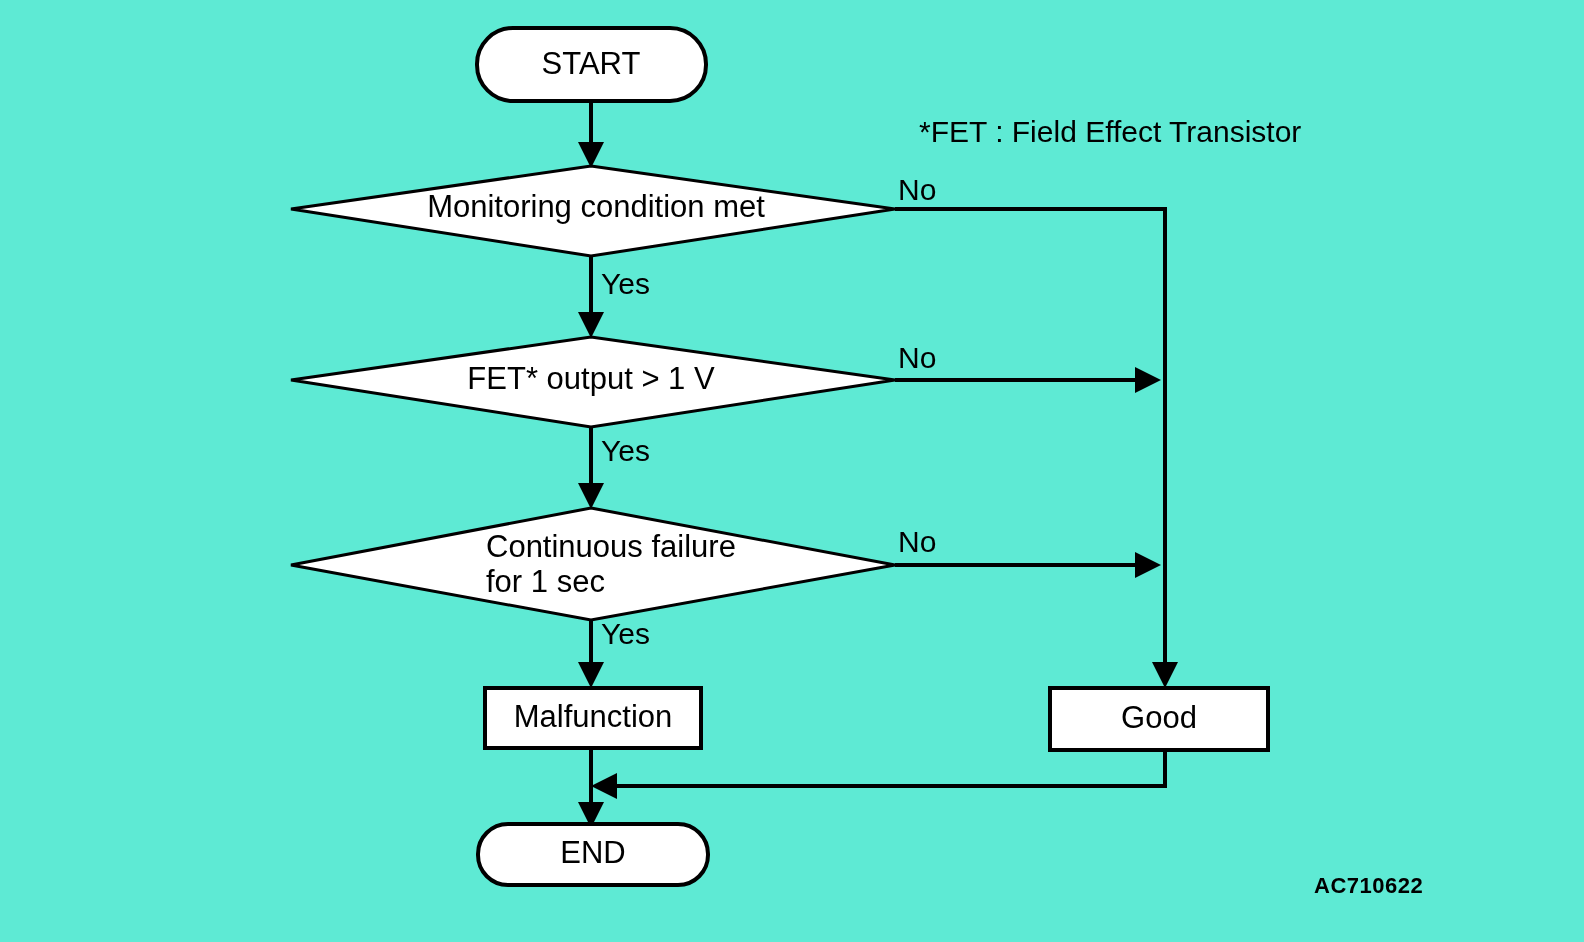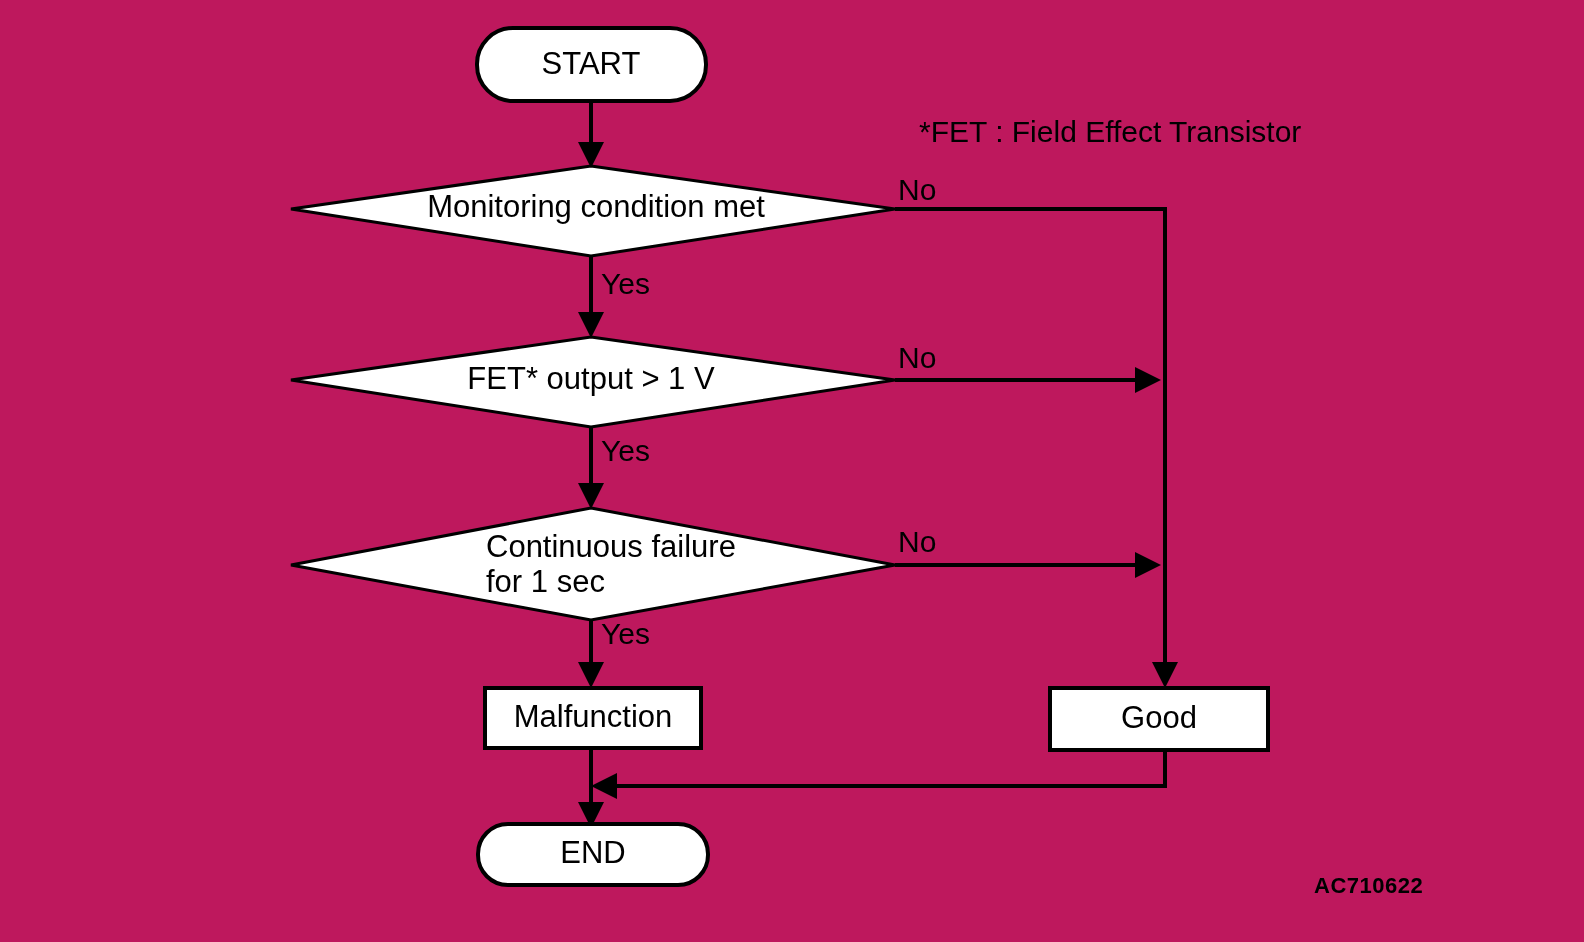--- a/index.html
+++ b/index.html
@@ -11,21 +11,21 @@
   body {
     width: 1584px;
     height: 942px;
     font-family: "Liberation Sans", sans-serif;
     overflow: hidden;
   }
   #diagram-root {
     position: relative;
     width: 1584px;
     height: 942px;
-    background: #be185d;
+    background: #5eead4;
   }
   svg.flowchart {
     display: block;
     width: 1584px;
     height: 942px;
   }
   .shape-stroke {
     fill: #ffffff;
     stroke: #000000;
     stroke-width: 4;

